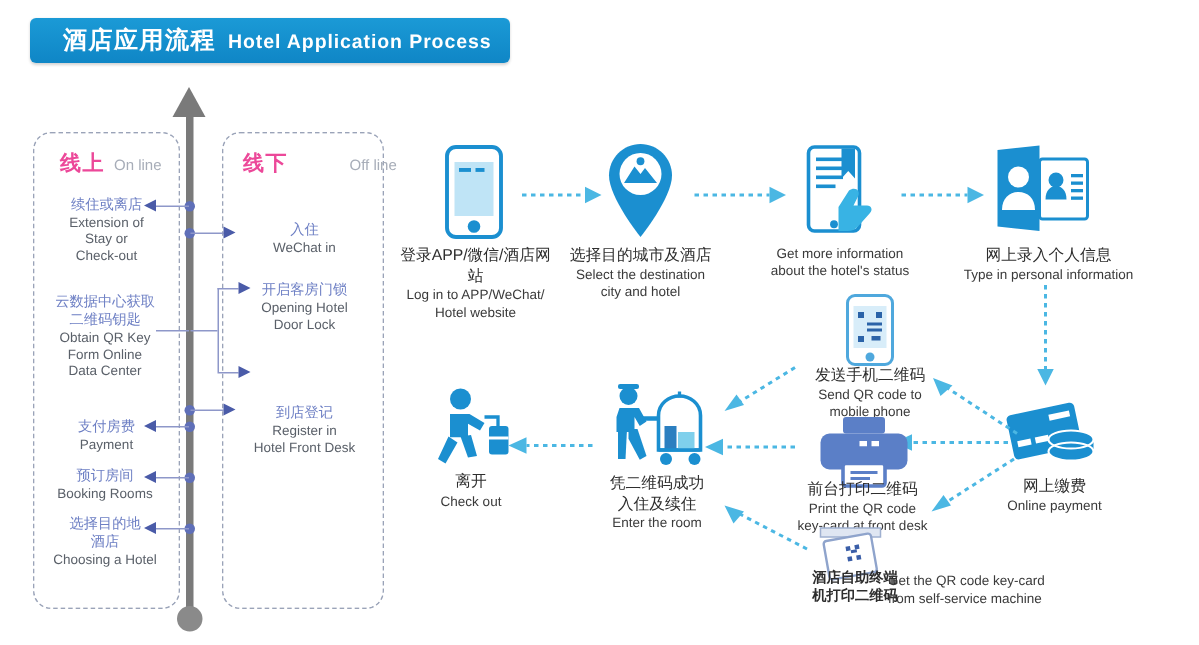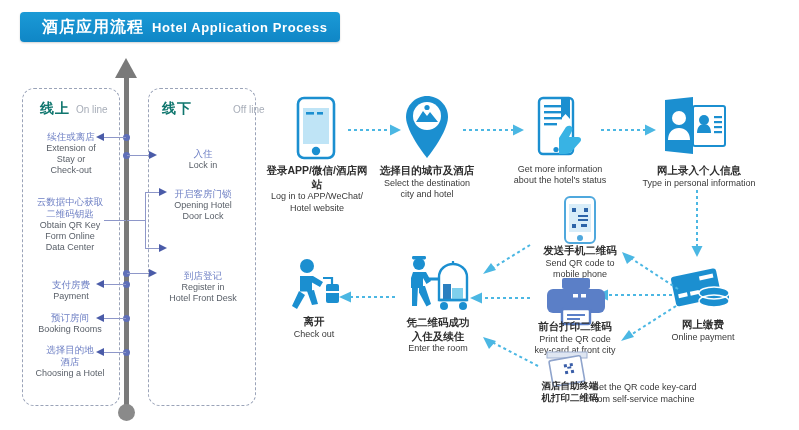--- a/index.html
+++ b/index.html
@@ -33,21 +33,21 @@
   .dash-col{
     position:absolute;
     border:1px dashed #9aa3b8;
     border-radius:12px;
     box-sizing:border-box;
   }
   #col-online{left:22px;top:88px;width:98px;height:318px;}
   #col-offline{left:148px;top:88px;width:108px;height:318px;}
 
   .col-head{position:absolute;display:flex;align-items:baseline;}
-  .col-head .h-cn{color:#0f766e;font-size:14px;font-weight:bold;letter-spacing:1px;}
+  .col-head .h-cn{color:#ec4899;font-size:14px;font-weight:bold;letter-spacing:1px;}
   .col-head .h-en{color:#a7adb8;font-size:10px;margin-left:6px;}
 
   
   .lbl{position:absolute;text-align:center;line-height:1.25;}
   .lbl .cn{color:#6d7fc4;font-size:9.5px;display:block;}
   .lbl .en{color:#5a6069;font-size:9px;display:block;}
 
   
   #axis-line{
     position:absolute;left:124px;top:74px;width:5px;height:338px;
@@ -71,21 +71,21 @@
   .vline{position:absolute;width:1px;background:#8e97c9;}
   .ar-left{position:absolute;width:0;height:0;
     border-top:4.5px solid transparent;border-bottom:4.5px solid transparent;
     border-right:8px solid #4a5ba8;}
   .ar-right{position:absolute;width:0;height:0;
     border-top:4.5px solid transparent;border-bottom:4.5px solid transparent;
     border-left:8px solid #4a5ba8;}
 
   
   .step{position:absolute;text-align:center;}
-  .step .cap-cn{color:#2e2e2e;font-size:10.5px;font-weight:bold;display:block;line-height:1.3;}
+  .step .cap-cn{color:#2e2e2e;font-size:10.5px;font-weight:normal;display:block;line-height:1.3;}
   .step .cap-en{color:#3a3a3a;font-size:9px;display:block;line-height:1.25;}
   .ico{position:absolute;}
 
   .note{position:absolute;text-align:center;line-height:1.3;}
   .note .cn{color:#2e2e2e;font-size:9.5px;font-weight:bold;display:block;}
   .note .en{color:#3a3a3a;font-size:9px;display:block;}
 
   svg{display:block;overflow:visible;}
 </style>
 </head>
@@ -132,21 +132,21 @@
     <span class="en">Booking Rooms</span>
   </div>
   <div class="lbl" style="left:20px;top:344px;width:100px;">
     <span class="cn" style="white-space:pre-line">选择目的地
 酒店</span>
     <span class="en">Choosing a Hotel</span>
   </div>
 
   <div class="lbl" style="left:158px;top:148px;width:90px;">
     <span class="cn">入住</span>
-    <span class="en">Lock in</span>
+    <span class="en">WeChat in</span>
   </div>
   <div class="lbl" style="left:152px;top:188px;width:102px;">
     <span class="cn">开启客房门锁</span>
     <span class="en" style="white-space:pre-line">Opening Hotel
 Door Lock</span>
   </div>
   <div class="lbl" style="left:150px;top:270px;width:106px;">
     <span class="cn">到店登记</span>
     <span class="en" style="white-space:pre-line">Register in
 Hotel Front Desk</span>
@@ -349,21 +349,21 @@
       <rect x="30" y="16" width="5" height="3.5" fill="#ffffff"></rect>
       <rect x="38" y="16" width="5" height="3.5" fill="#ffffff"></rect>
       <rect x="19" y="31" width="28" height="15" rx="2" fill="#ffffff" stroke="#5b7fc7" stroke-width="2.4"></rect>
       <rect x="24" y="36" width="18" height="2" fill="#5b7fc7"></rect>
       <rect x="24" y="40" width="13" height="2" fill="#5b7fc7"></rect>
     </svg>
   </div>
   <div class="step" style="left:513px;top:320px;width:124px;">
     <span class="cap-cn">前台打印二维码</span>
     <span class="cap-en" style="white-space:pre-line">Print the QR code
-key-card at front city</span>
+key-card at front desk</span>
   </div>
 
   <div class="ico" style="left:545px;top:352px;">
     <svg width="50" height="40" viewBox="0 0 50 40">
       <rect x="2" y="0" width="40" height="6" fill="#dfe6f2" stroke="#9fb0d0" stroke-width="1"></rect>
       <g transform="rotate(-10 22 20)">
         <rect x="6" y="6" width="32" height="26" rx="2" fill="#ffffff" stroke="#8fa4cc" stroke-width="1.6"></rect>
         <rect x="20" y="12" width="3" height="3" fill="#3a5ea8"></rect>
         <rect x="26" y="12" width="3" height="3" fill="#3a5ea8"></rect>
         <rect x="20" y="19" width="3" height="3" fill="#3a5ea8"></rect>

